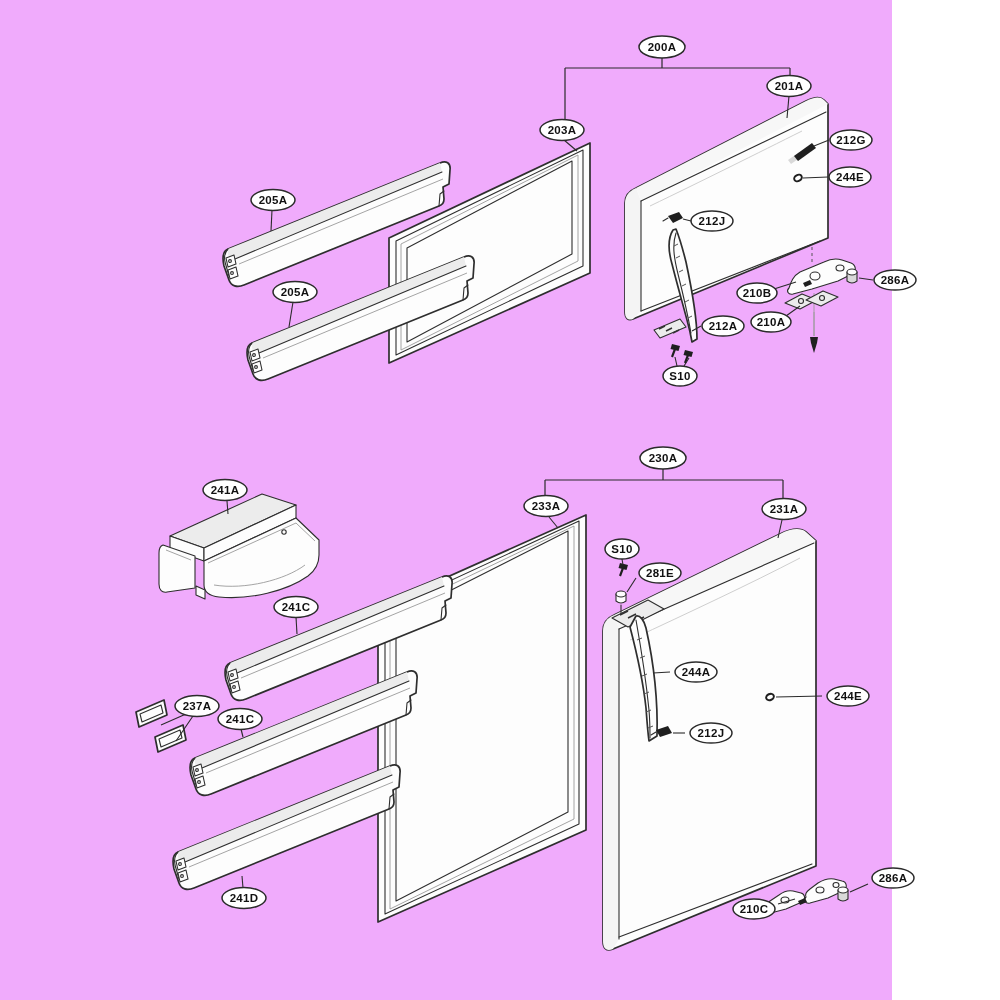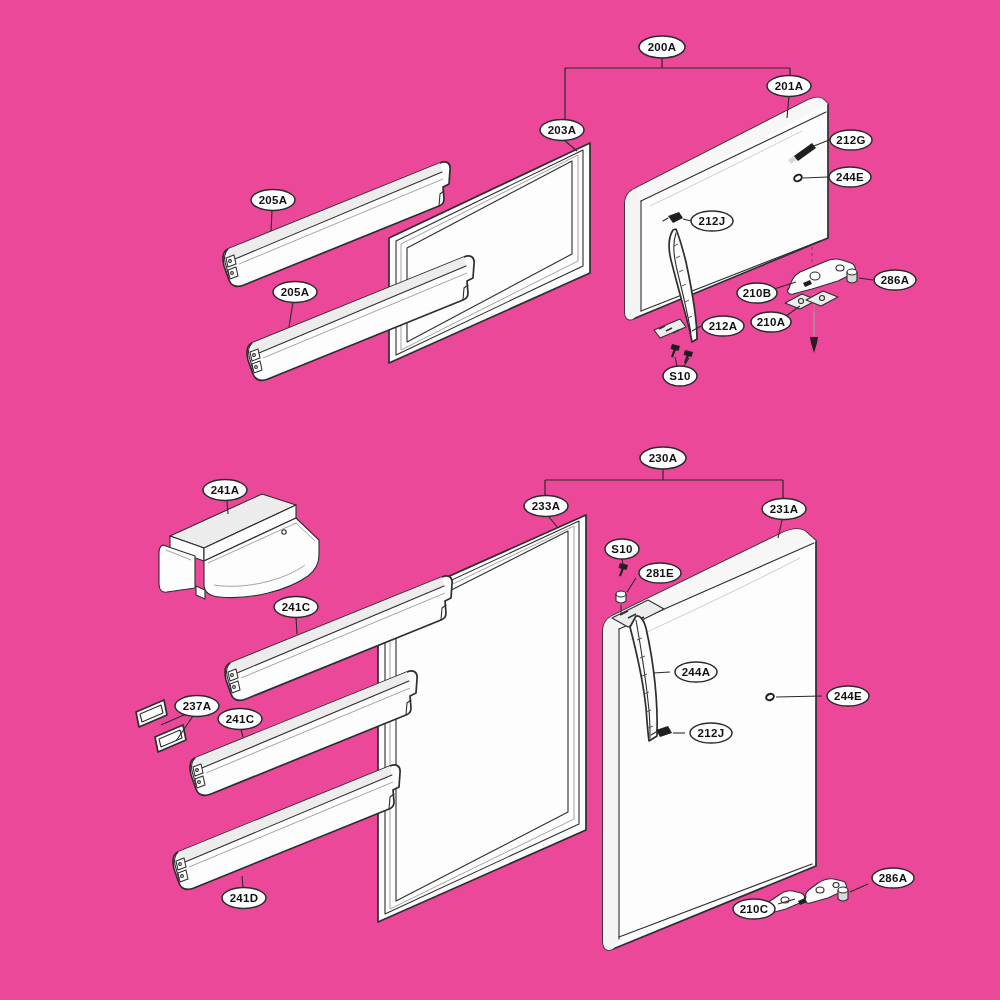--- a/index.html
+++ b/index.html
@@ -1,16 +1,16 @@
 <!DOCTYPE html>
 <html><head>
 <meta charset="utf-8">
 <style>
   html,body { margin:0; padding:0; background:#ffffff; }
-  .stage { width:1000px; height:1000px; position:relative; background:#ec4899;
+  .stage { width:892px; height:1000px; position:relative; background:#f0abfc;
            font-family:"Liberation Sans", sans-serif; }
   svg { display:block; }
   .ln  { stroke:#2e2e2e; fill:none; stroke-width:1.7; stroke-linejoin:round; stroke-linecap:round; }
   .ln1 { stroke:#2e2e2e; fill:none; stroke-width:1.1; stroke-linejoin:round; stroke-linecap:round; }
   .lt  { stroke:#9a9a9a; fill:none; stroke-width:0.9; }
   .vlt { stroke:#cfcfcf; fill:none; stroke-width:1; }
   .wh  { fill:#fdfdfd; }
   .f1  { fill:#f4f4f4; }
   .f2  { fill:#ececec; }
   .f3  { fill:#f7f7f7; }

